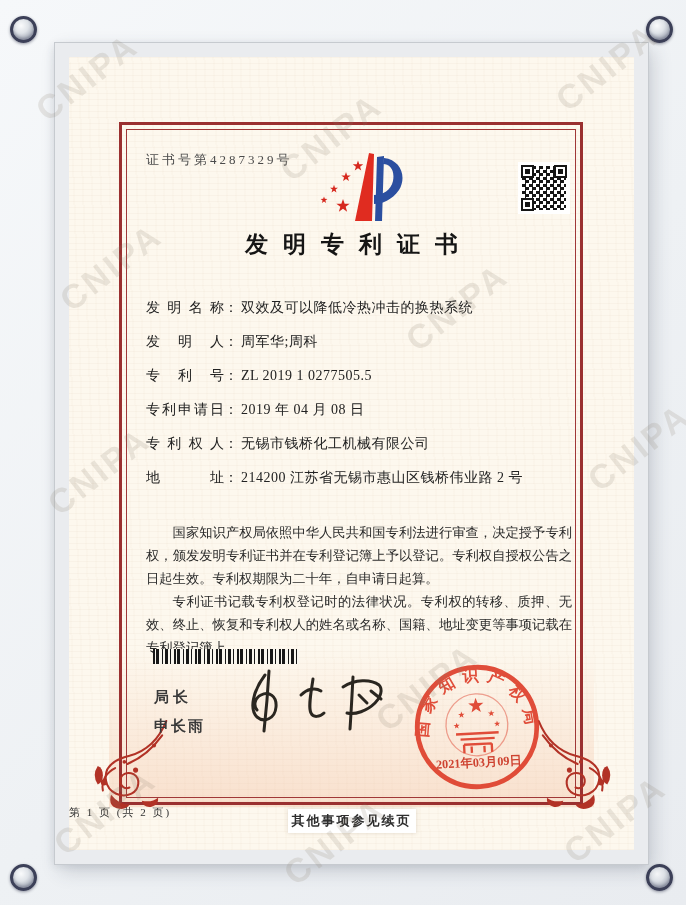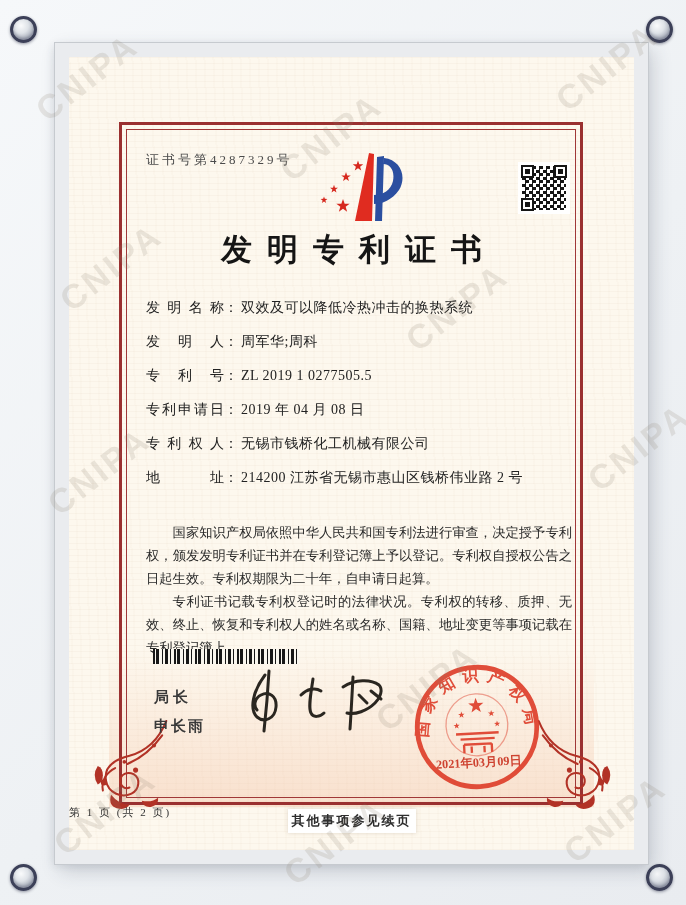--- a/index.html
+++ b/index.html
@@ -63,21 +63,21 @@
   .qr-inner{
     position:relative; width:100%; height:100%;
     background:repeating-conic-gradient(#161616 0% 25%, transparent 0% 50%) 0 0/7px 7px;
   }
   .finder{position:absolute; width:13px; height:13px; border:2.5px solid #161616; background:#fff;}
   .finder::after{content:""; position:absolute; inset:2px; background:#161616;}
   .finder.tl{left:-1px; top:-1px;} .finder.tr{right:-1px; top:-1px;} .finder.bl{left:-1px; bottom:-1px;}
 
   .title{
     position:absolute; left:0; right:0; top:172px; text-align:center;
-    font-size:31px; font-weight:bold; color:#151515;
+    font-size:23px; font-weight:bold; color:#151515;
     letter-spacing:15px; text-indent:15px;
   }
 
   .fields{position:absolute; left:77px; top:240px; right:52px; color:#222; font-size:14px;}
   .frow{margin-bottom:13px; height:21px; line-height:21px; white-space:nowrap;}
   .flabel{display:inline-block; width:78px; text-align:justify; text-align-last:justify; vertical-align:top;}
   .fcolon{display:inline-block; margin-right:3px;}
   .fvalue{letter-spacing:.5px;}
   .fgroup2{margin-left:42px;}
 

